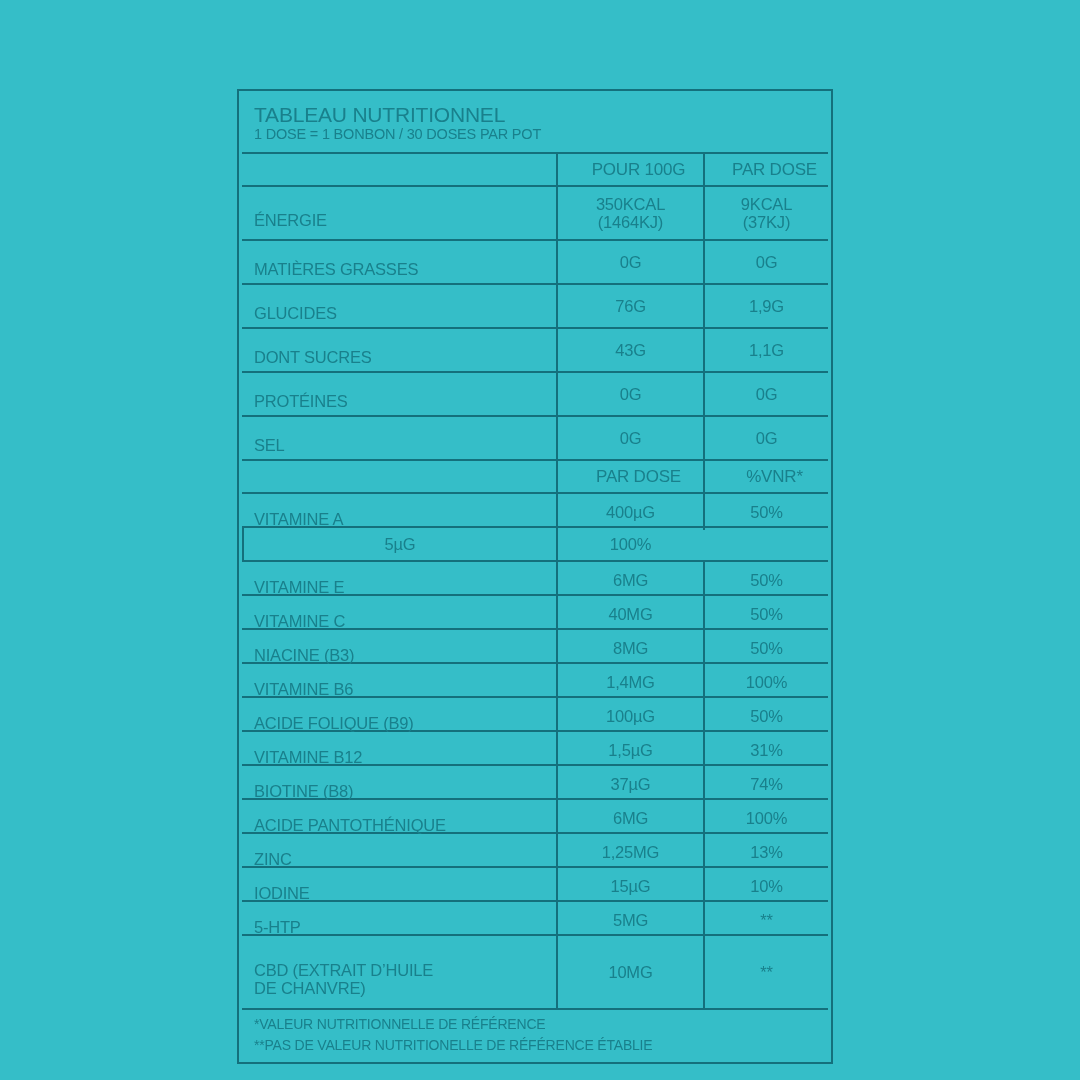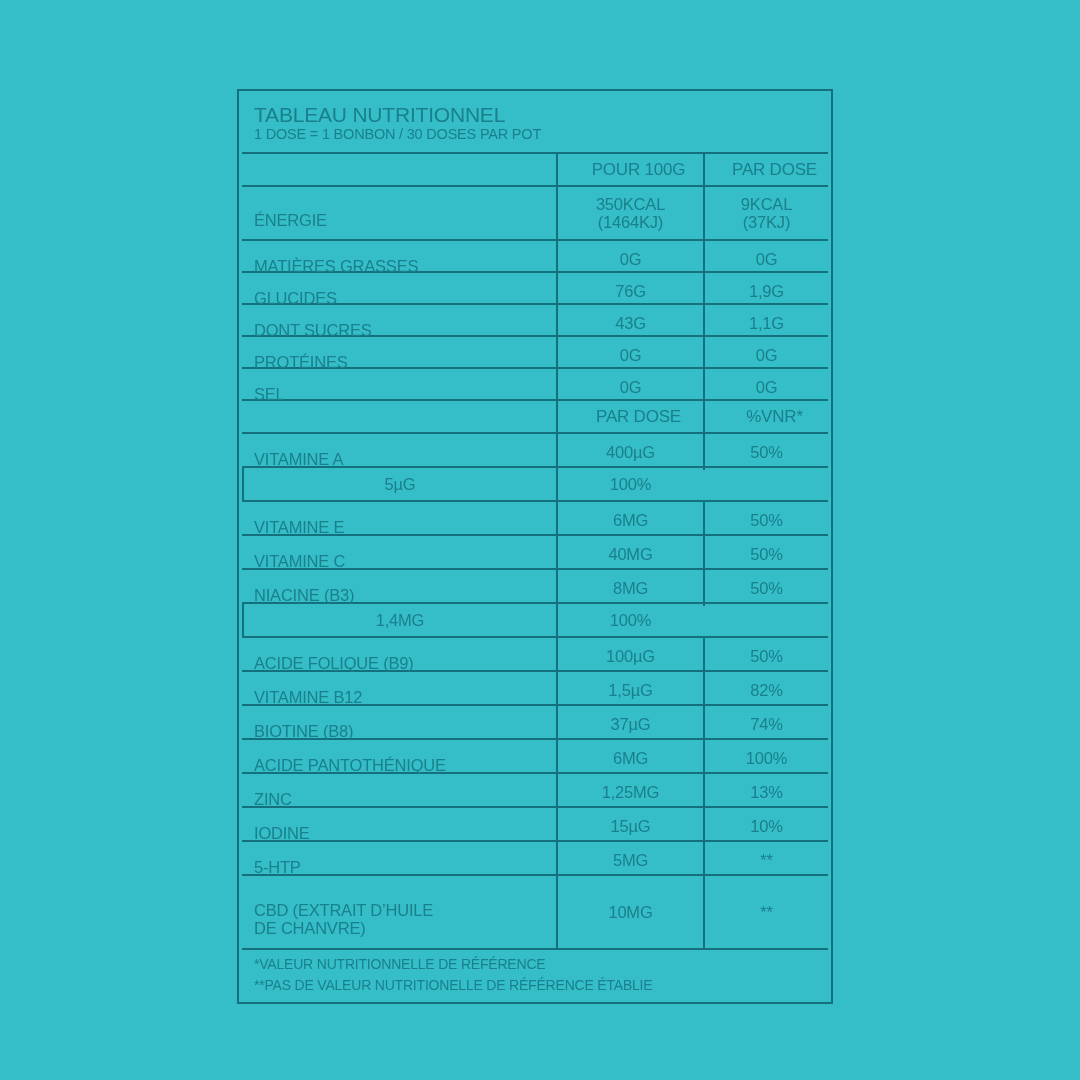--- a/index.html
+++ b/index.html
@@ -39,21 +39,21 @@
     font-size: 16.5px;
     line-height: 1.12;
   }
   .c1 { justify-content: flex-start; padding: 16px 70px 2px 12px; }
   .c2, .c3 { justify-content: center; text-align: center; border-left: 2px solid #14707c; padding: 2px 4px; }
   .full { grid-template-columns: 1fr; }
   
   .r-title  { height: 58px; }
   .r-hdr    { height: 33px; }
   .r-energy { height: 54px; }
-  .r-macro  { height: 32px; }
+  .r-macro  { height: 44px; }
   .r-micro  { height: 34px; }
   .r-cbd    { height: 74px; }
   .r-foot   { height: 51px; }
   .title-cell {
     display: flex; flex-direction: column; justify-content: center;
     padding-left: 12px;
   }
   .title-line { font-size: 21px; line-height: 1.1; }
   .subtitle-line { font-size: 14.5px; line-height: 1.2; }
   .hdr-label { font-size: 17px; padding-left: 20px; }
@@ -148,34 +148,35 @@
       <div class="td c3">50%</div>
     </div>
 
     <div class="tr r-micro">
       <div class="td c1">NIACINE (B3)</div>
       <div class="td c2">8MG</div>
       <div class="td c3">50%</div>
     </div>
 
     <div class="tr r-micro">
+      <div class="td c1">VITAMINE B6</div>
       <div class="td c2">1,4MG</div>
       <div class="td c3">100%</div>
     </div>
 
     <div class="tr r-micro">
       <div class="td c1">ACIDE FOLIQUE (B9)</div>
       <div class="td c2">100µG</div>
       <div class="td c3">50%</div>
     </div>
 
     <div class="tr r-micro">
       <div class="td c1">VITAMINE B12</div>
       <div class="td c2">1,5µG</div>
-      <div class="td c3">82%</div>
+      <div class="td c3">31%</div>
     </div>
 
     <div class="tr r-micro">
       <div class="td c1">BIOTINE (B8)</div>
       <div class="td c2">37µG</div>
       <div class="td c3">74%</div>
     </div>
 
     <div class="tr r-micro">
       <div class="td c1">ACIDE PANTOTHÉNIQUE</div>

